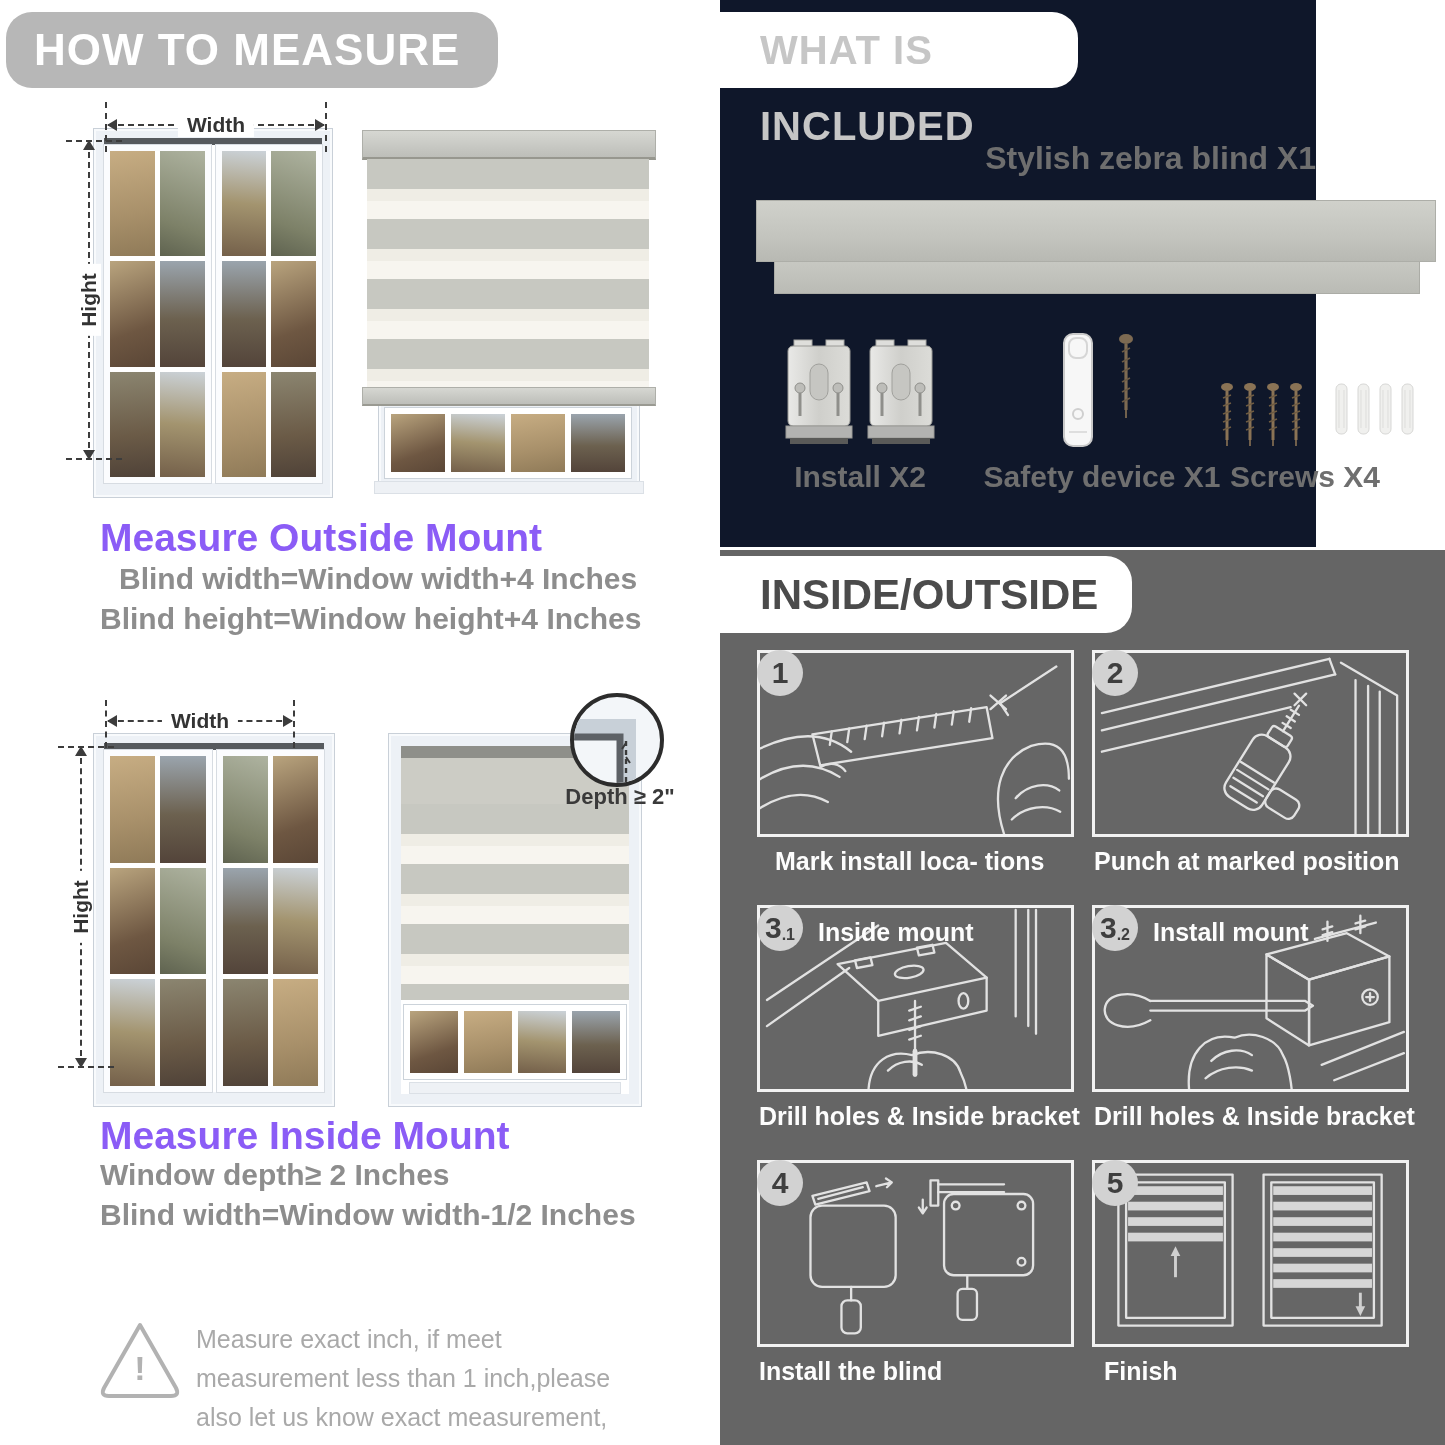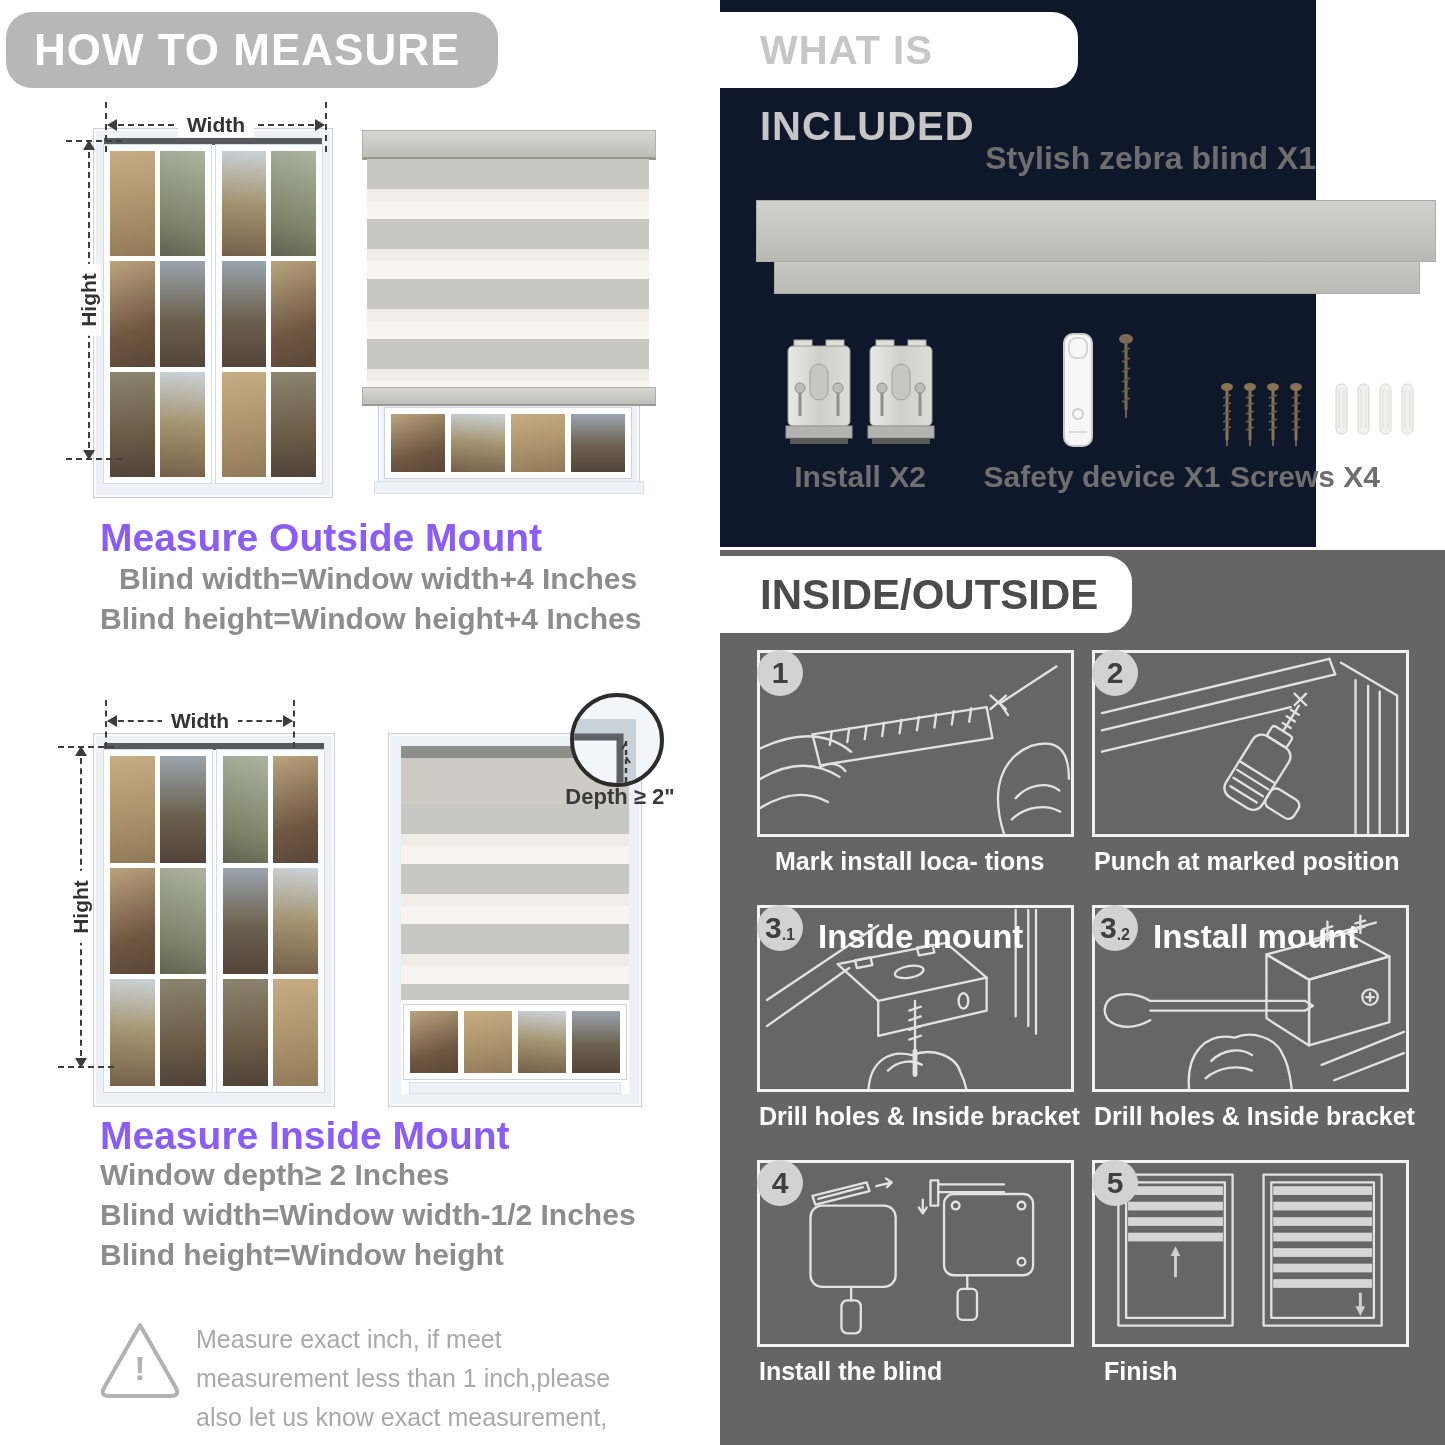--- a/index.html
+++ b/index.html
@@ -54,21 +54,21 @@
   .prod-label{color:#6e6e6e;font-size:32px;font-weight:bold;text-align:right;}
   .item-label{color:#6f6f6f;font-size:30px;font-weight:bold;text-align:center;}
   .depth-label{color:#3a3a3a;font-size:22px;font-weight:bold;}
 
   
   .step{border:3px solid #f2f2f2;width:317px;height:187px;box-sizing:border-box;background:#666666;}
   .badge{position:absolute;left:-3px;top:-3px;width:46px;height:46px;border-radius:50%;
          background:#d2d2d2;color:#3f3f3f;font-size:30px;font-weight:bold;
          display:flex;align-items:center;justify-content:center;}
   .badge .sub{font-size:16px;align-self:flex-end;margin-bottom:7px;}
-  .step-title{position:absolute;left:58px;top:10px;color:#fdfdfd;font-size:33px;font-weight:bold;}
+  .step-title{position:absolute;left:58px;top:10px;color:#fdfdfd;font-size:25px;font-weight:bold;}
   .caption{position:absolute;color:#fdfdfd;font-size:25px;font-weight:bold;white-space:nowrap;}
   .art{position:absolute;inset:0;}
   .art svg{display:block;}
   .lin{stroke:#e2e2e2;stroke-width:2.4;fill:none;stroke-linecap:round;stroke-linejoin:round;}
 </style>
 </head>
 <body>
 
 <div class="canvas">
 
@@ -196,21 +196,20 @@
       <path d="M-6,40 L46,40 L46,92" stroke="#5d6166" stroke-width="7" fill="none"></path>
       <path d="M52,44 L52,88" stroke="#3a3a3a" stroke-width="2.4" stroke-dasharray="5 4" fill="none"></path>
       <path d="M52,46 l-4,6 M52,60 l4,6" stroke="#3a3a3a" stroke-width="2" fill="none"></path>
     </svg>
   </div>
   <div class="abs depth-label" style="left:560px;top:784px;width:120px;text-align:center;">Depth ≥ 2"</div>
 
   <div class="abs m-head" style="left:100px;top:1108px;">Measure Inside Mount</div>
   <div class="abs m-rule" style="left:100px;top:1158px;">Window depth≥ 2 Inches</div>
   <div class="abs m-rule" style="left:100px;top:1198px;">Blind width=Window width-1/2 Inches</div>
-  <div class="abs m-rule" style="left:100px;top:1238px;">Blind height=Window height</div>
 
   <div class="abs" style="left:95px;top:1318px;width:90px;height:84px;">
     <svg width="90" height="84" viewBox="0 0 90 84">
       <path d="M45,7 L81,70 Q85,78 76,78 L14,78 Q5,78 9,70 Z" stroke="#b2b2b2" stroke-width="4" fill="none" stroke-linejoin="round"></path>
       <text x="45" y="62" text-anchor="middle" font-size="34" font-weight="bold" fill="#b2b2b2" font-family="Liberation Sans, sans-serif">!</text>
     </svg>
   </div>
   <div class="abs warn-text" style="left:196px;top:1320px;">Measure exact inch, if meet measurement less than 1 inch,please also let us know exact measurement, please do not leave it</div>
 
   <div class="abs included-panel">

